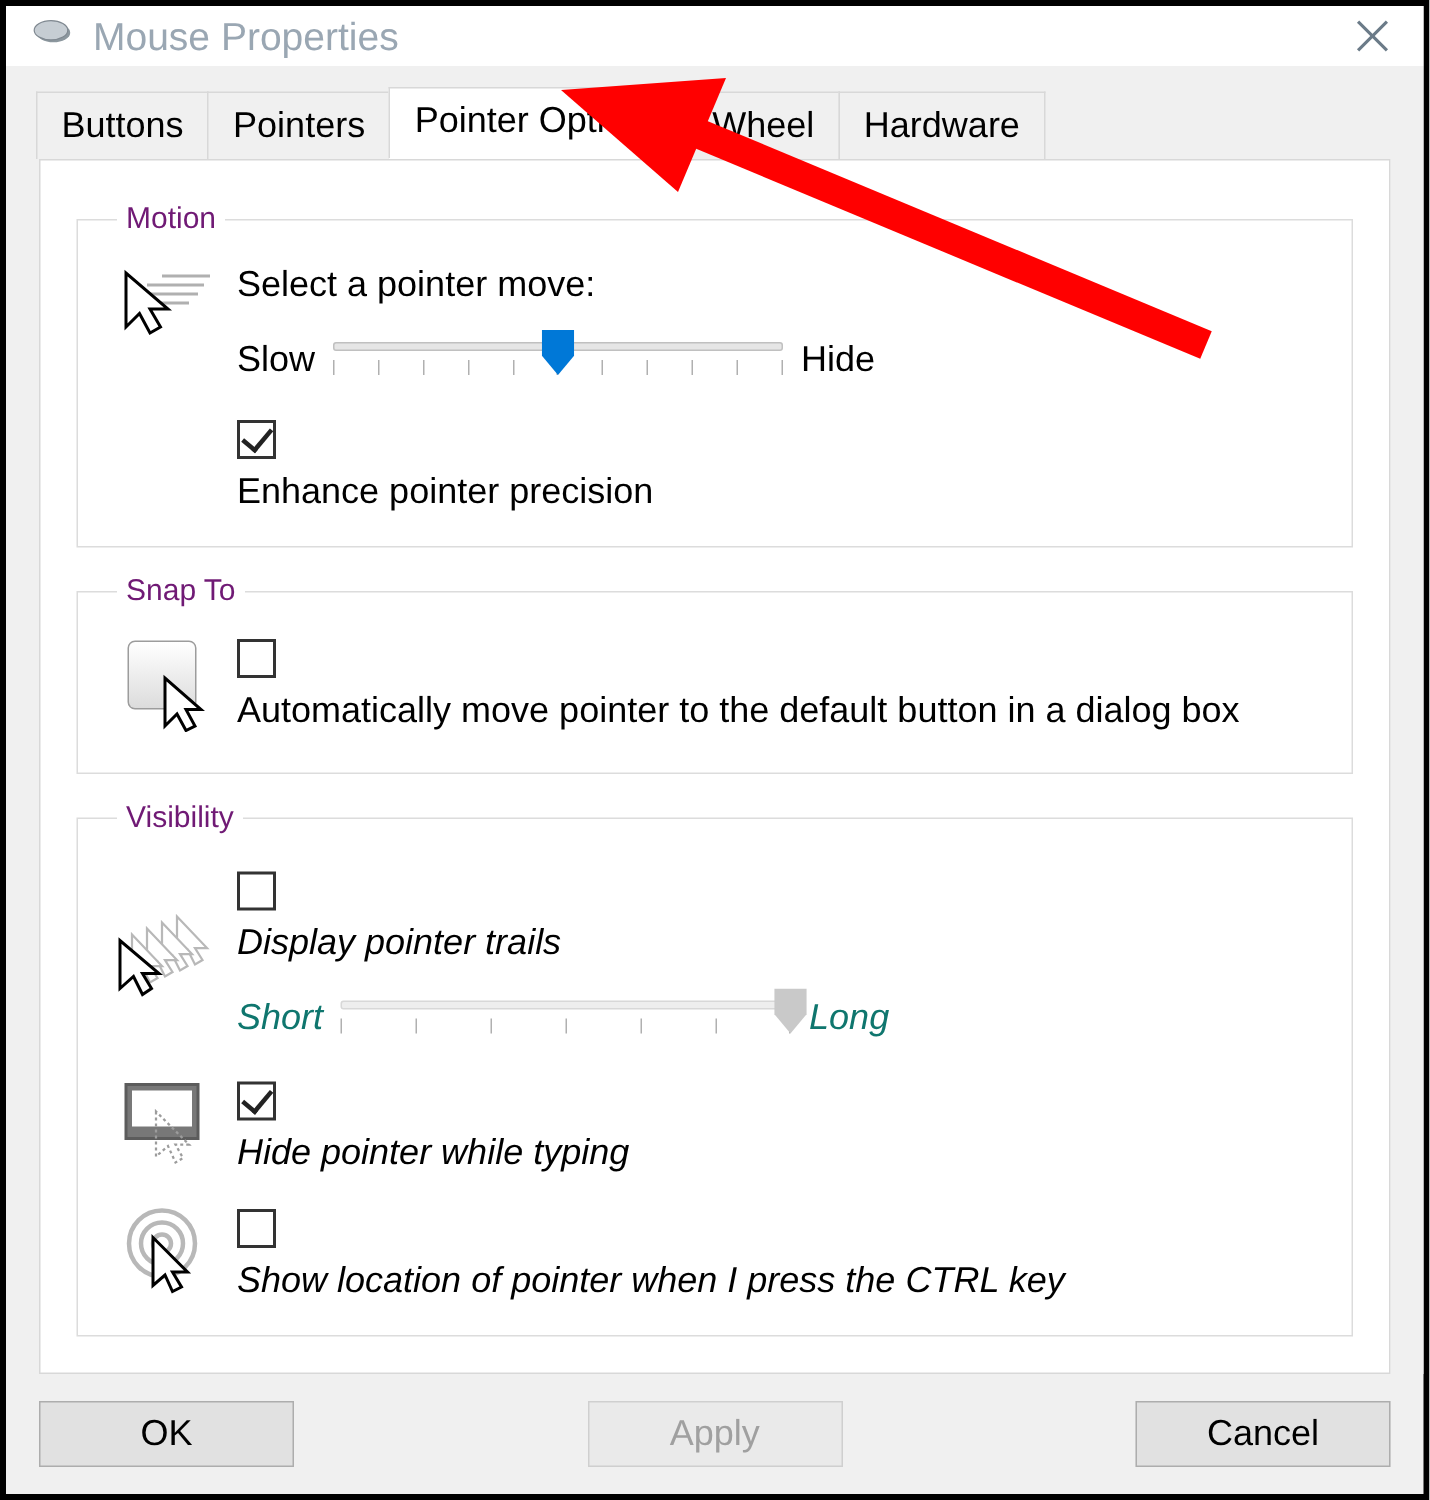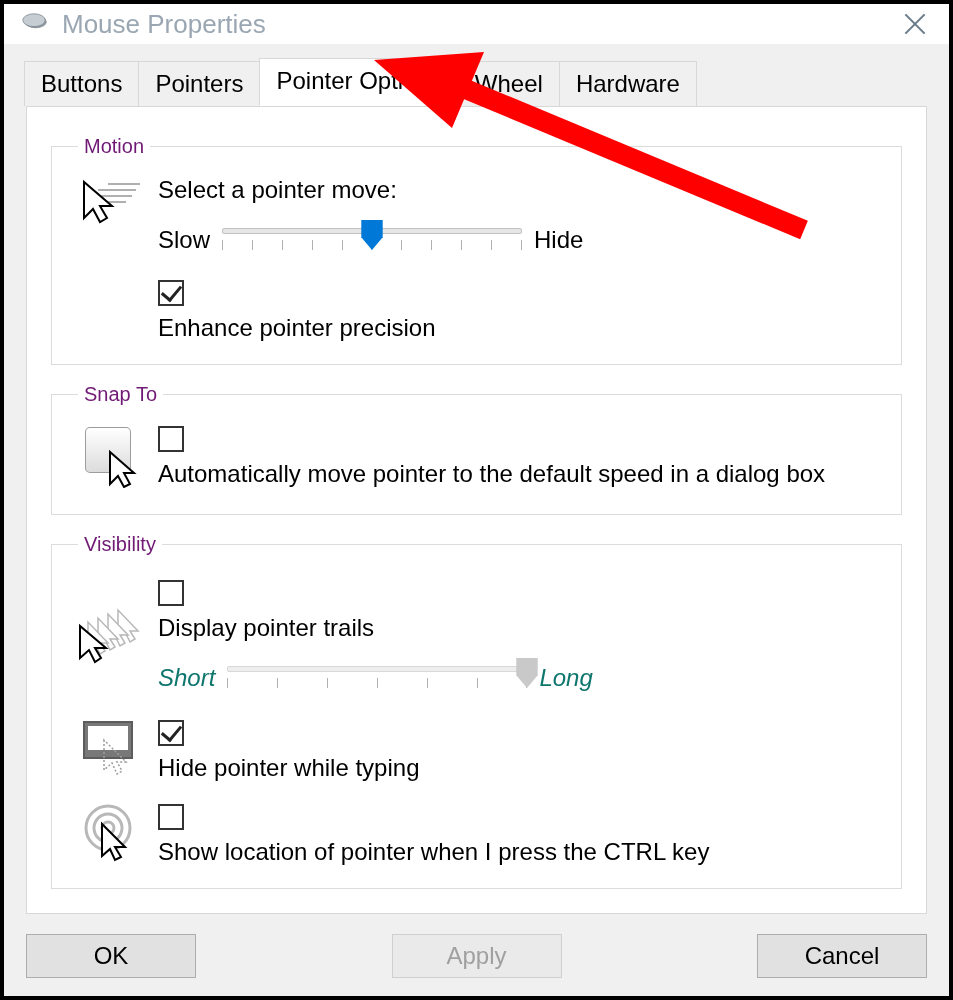--- a/index.html
+++ b/index.html
@@ -171,21 +171,21 @@
     transform: rotate(-50deg);
     margin-top:-4px;
   }
 
   .vis-row {
     display:flex; align-items:center;
     margin-top: 20px;
   }
   .vis-row:first-of-type { margin-top: 4px; }
   .vis-row .icon-col { width:88px; }
-  .vis-row .checkbox-row { margin-top:0; }
+  .vis-row .checkbox-row { margin-top:0;font-style:italic; }
 
   
   .button-bar {
     display:flex;
     justify-content:space-between;
     gap: 14px;
     padding: 18px 22px;
   }
   .btn {
     min-width: 170px;
@@ -304,21 +304,21 @@
                     <stop offset="1" stop-color="#dcdcdc"></stop>
                   </linearGradient>
                 </defs>
                 <polygon points="28,28 28,60 36,52 42,63 48,60 42,49 52,49" fill="#ffffff" stroke="#000" stroke-width="2"></polygon>
               </svg>
             </span>
           </div>
           <div class="content-col">
             <div class="checkbox-row" style="margin-top:0;">
               <span class="cb"></span>
-              <span>Automatically move pointer to the default speed in a dialog box</span>
+              <span>Automatically move pointer to the default button in a dialog box</span>
             </div>
           </div>
         </div>
       </fieldset>
 
       <fieldset class="group">
         <legend>Visibility</legend>
 
         <div class="vis-row">
           <div class="icon-col">

